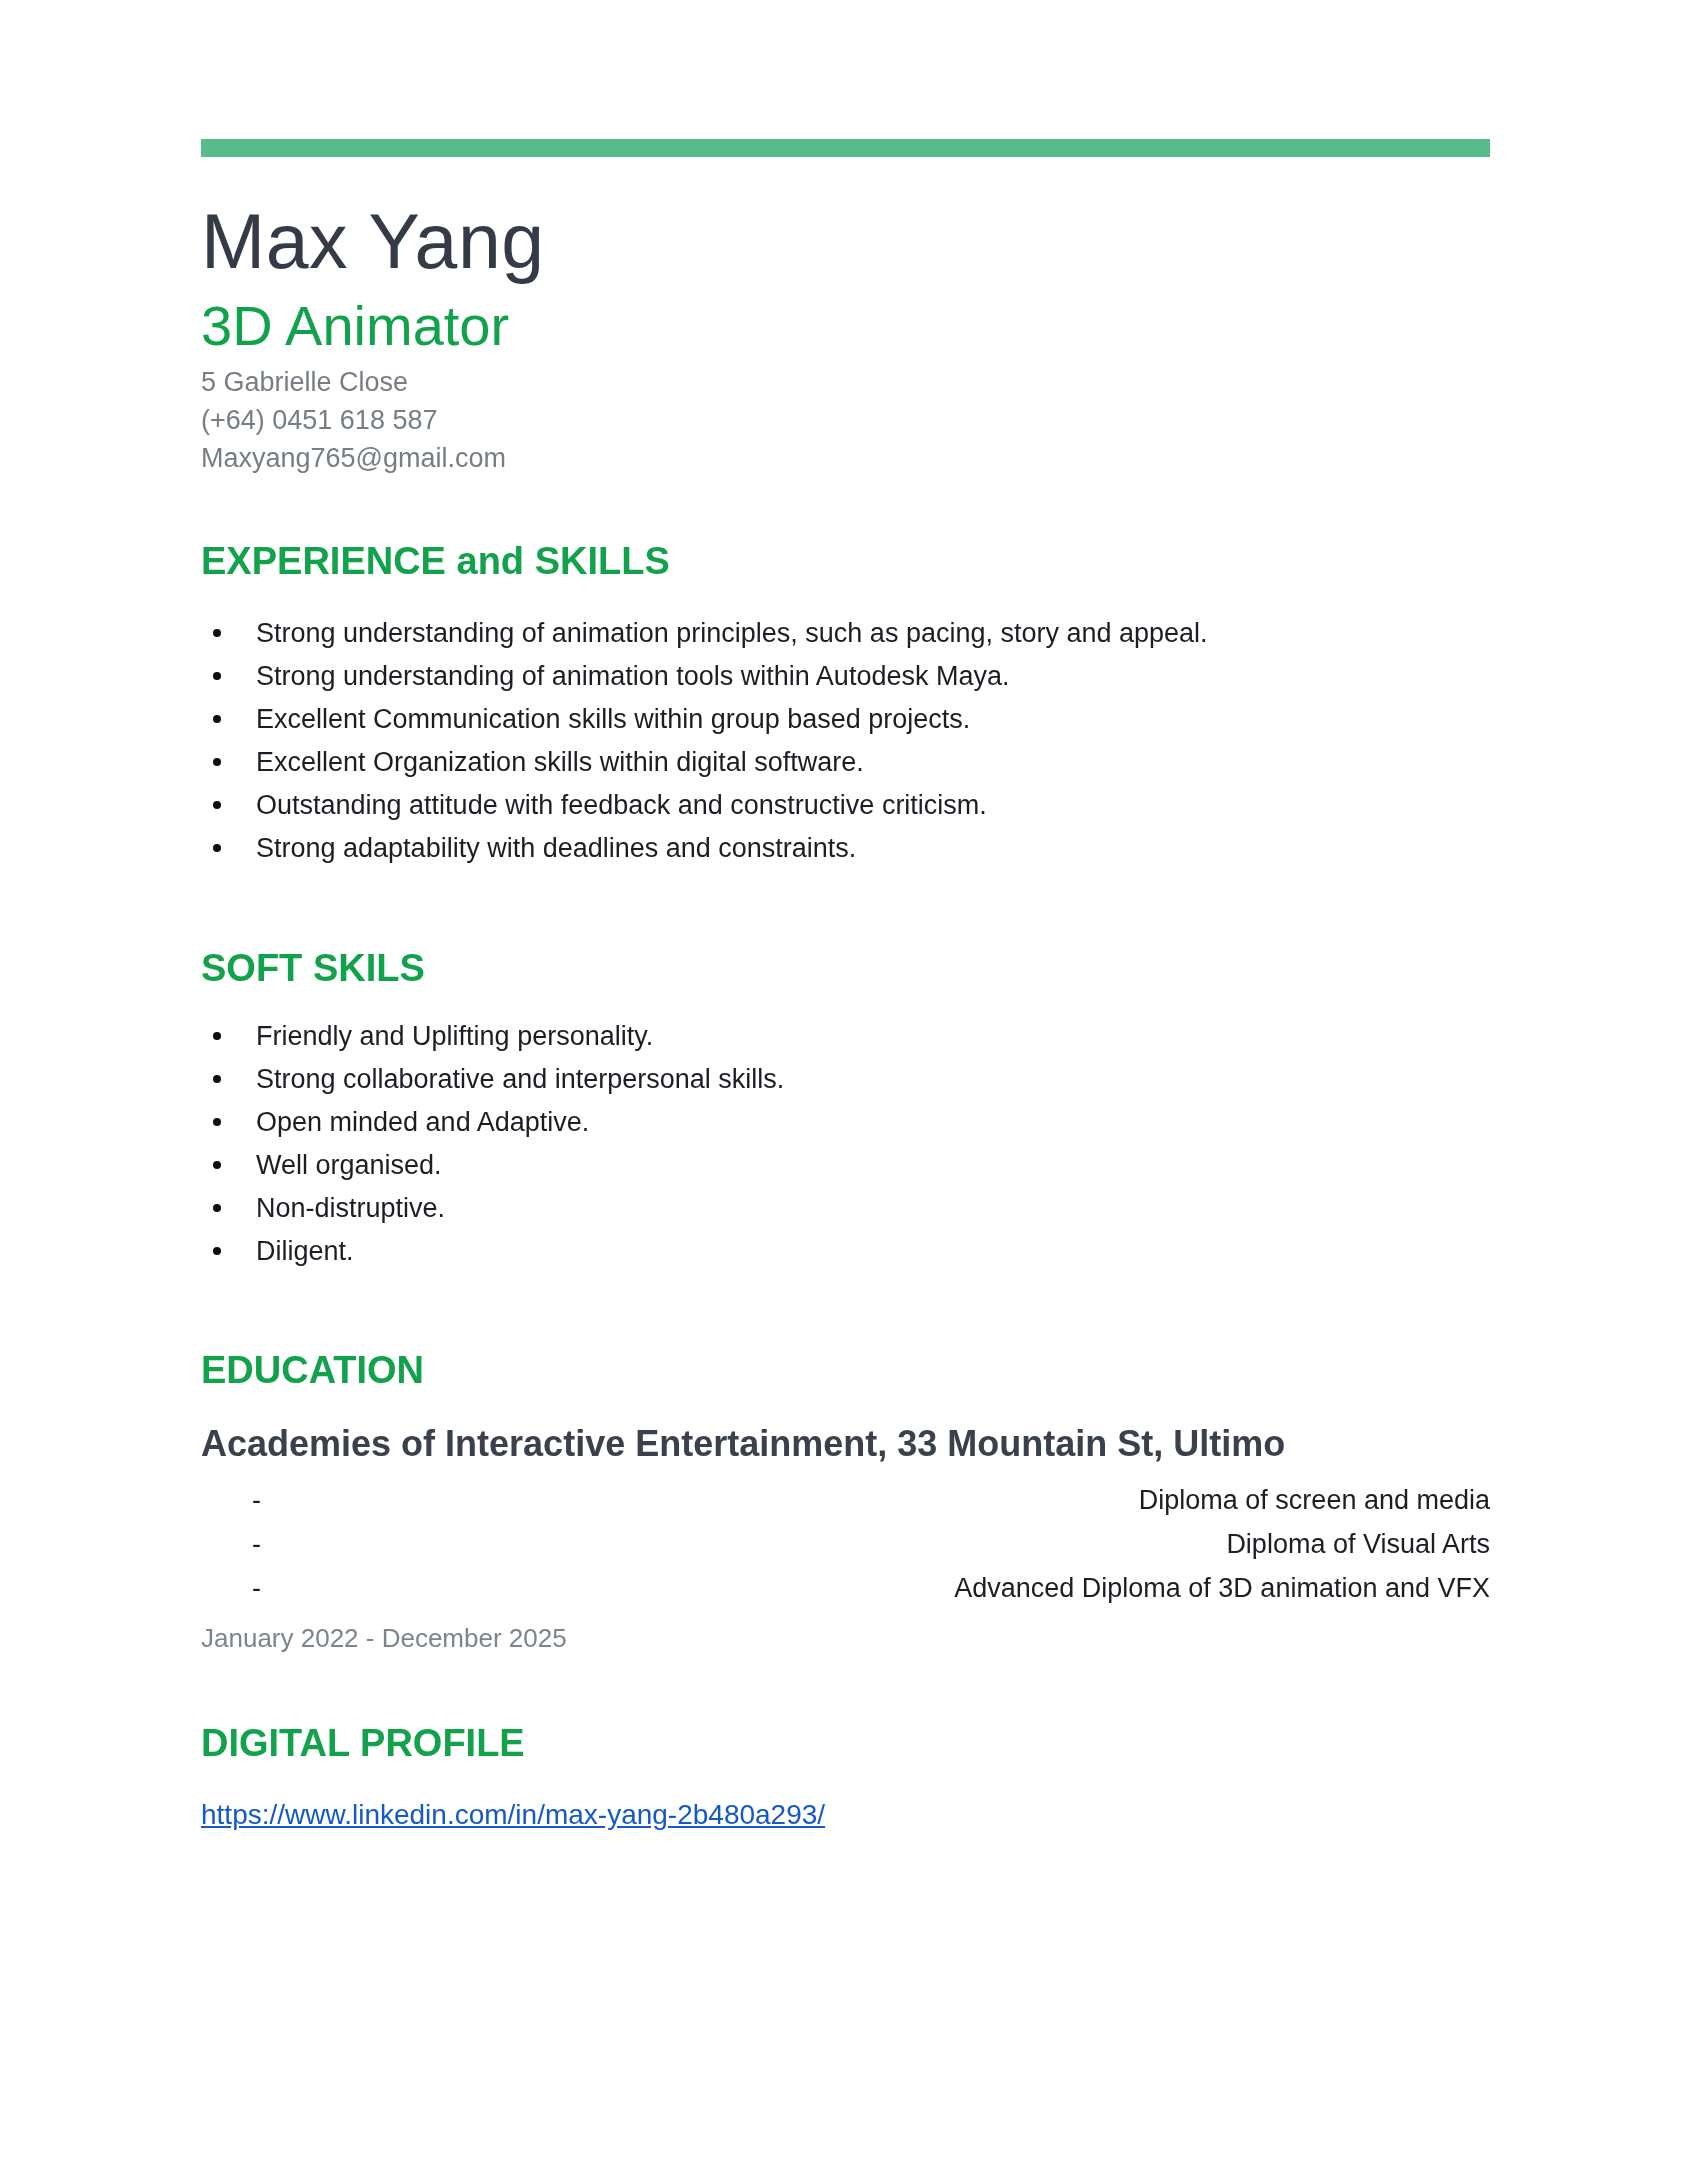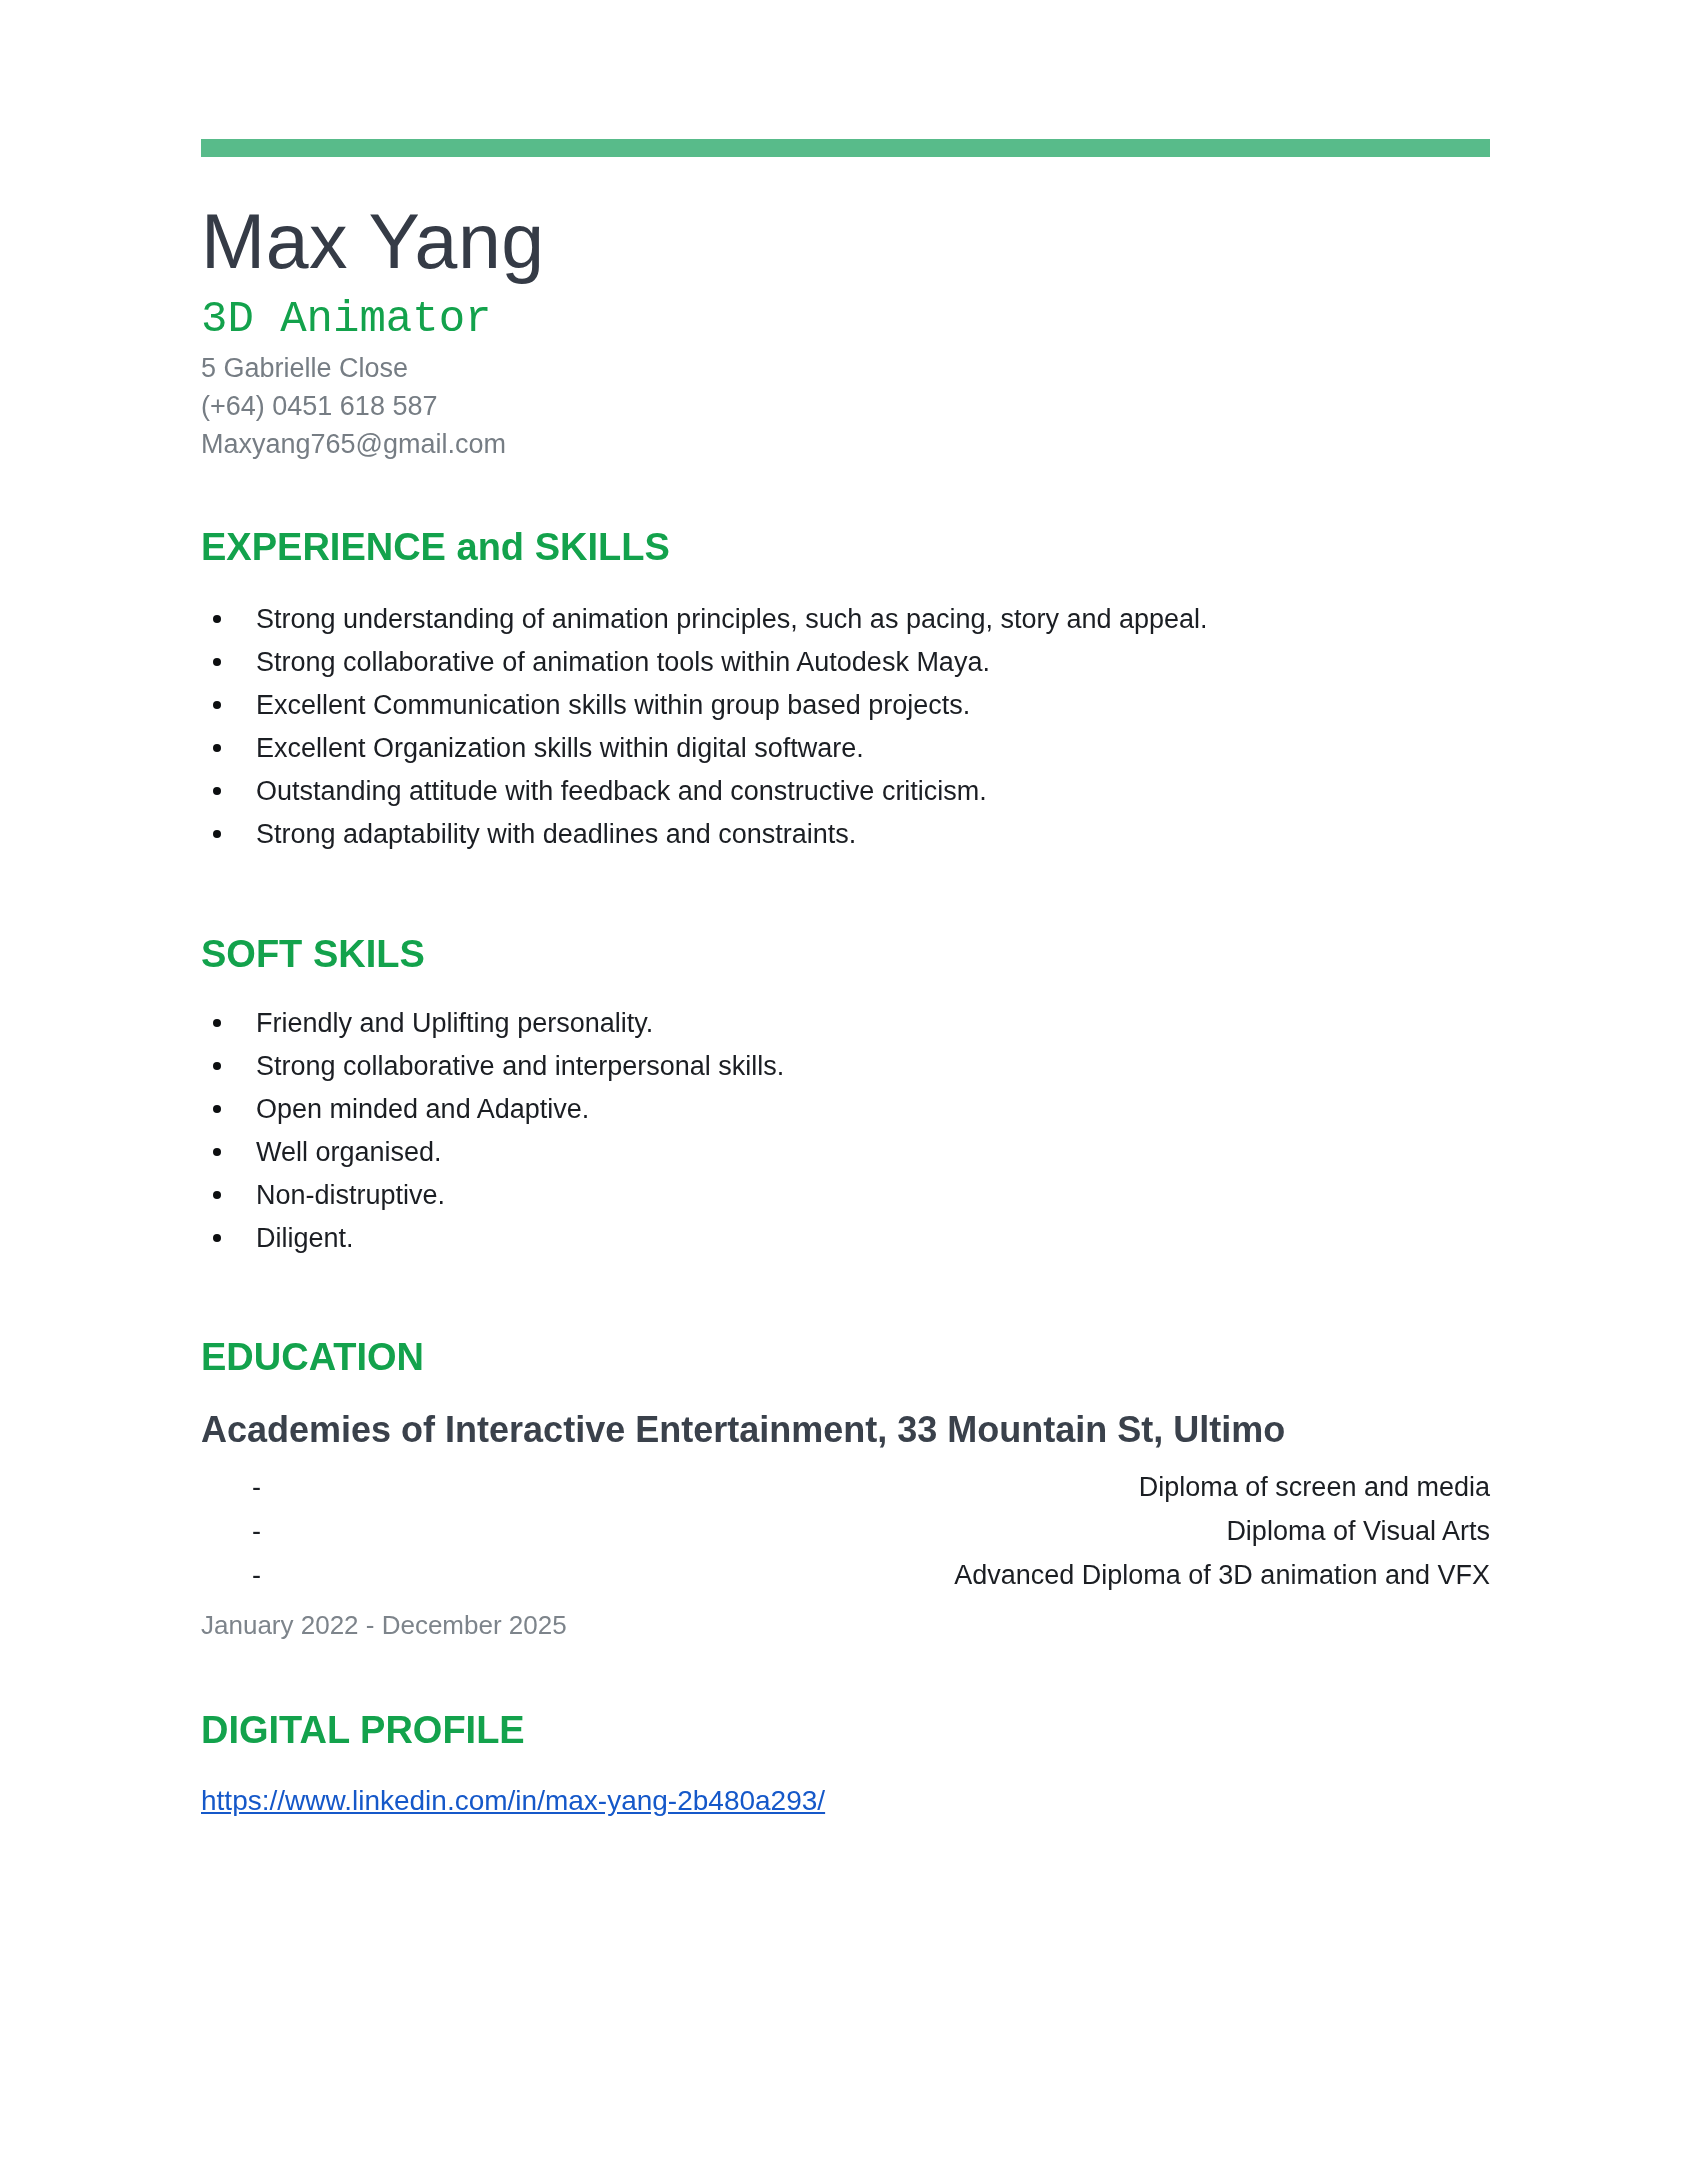--- a/index.html
+++ b/index.html
@@ -37,25 +37,24 @@
   .name {
     margin-top: 40px;
     font-size: 77px;
     font-weight: 400;
     line-height: 1.15;
     color: var(--name-color);
     letter-spacing: 0.5px;
   }
   .job-title {
     margin-top: 8px;
-    font-size: 44px;
+    font-size: 56px;
     font-weight: 400;
     line-height: 1.15;
     color: var(--accent);
-    font-family: Liberation Mono, monospace;
   }
   .contact {
     margin-top: 5px;
     font-size: 27px;
     line-height: 38px;
     color: var(--muted-color);
   }
   .section-heading {
     font-size: 38px;
     font-weight: 700;
@@ -131,21 +130,21 @@
 
     <div class="contact">
       <div>5 Gabrielle Close</div>
       <div>(+64) 0451 618 587</div>
       <div>Maxyang765@gmail.com</div>
     </div>
 
     <div class="section-heading mt-exp">EXPERIENCE and SKILLS</div>
     <ul class="bullet-list">
       <li><span class="dot"></span><span>Strong understanding of animation principles, such as pacing, story and appeal.</span></li>
-      <li><span class="dot"></span><span>Strong collaborative of animation tools within Autodesk Maya.</span></li>
+      <li><span class="dot"></span><span>Strong understanding of animation tools within Autodesk Maya.</span></li>
       <li><span class="dot"></span><span>Excellent Communication skills within group based projects.</span></li>
       <li><span class="dot"></span><span>Excellent Organization skills within digital software.</span></li>
       <li><span class="dot"></span><span>Outstanding attitude with feedback and constructive criticism.</span></li>
       <li><span class="dot"></span><span>Strong adaptability with deadlines and constraints.</span></li>
     </ul>
 
     <div class="section-heading mt-soft">SOFT SKILS</div>
     <ul class="bullet-list soft">
       <li><span class="dot"></span><span>Friendly and Uplifting personality.</span></li>
       <li><span class="dot"></span><span>Strong collaborative and interpersonal skills.</span></li>

